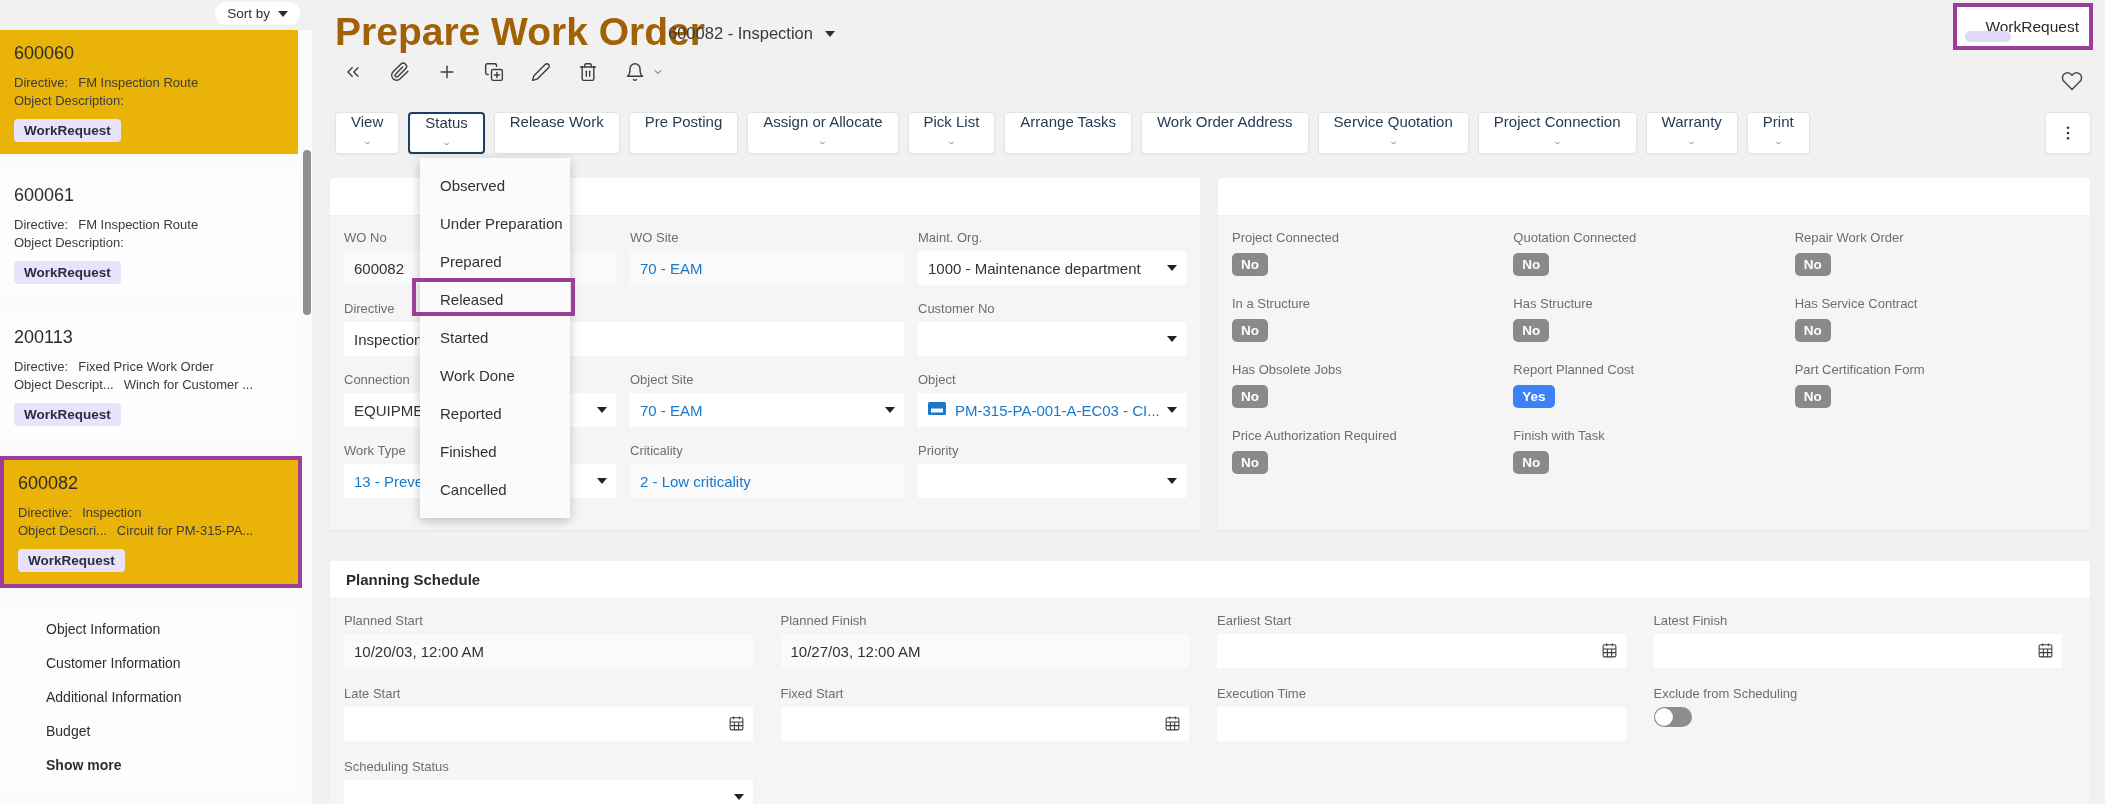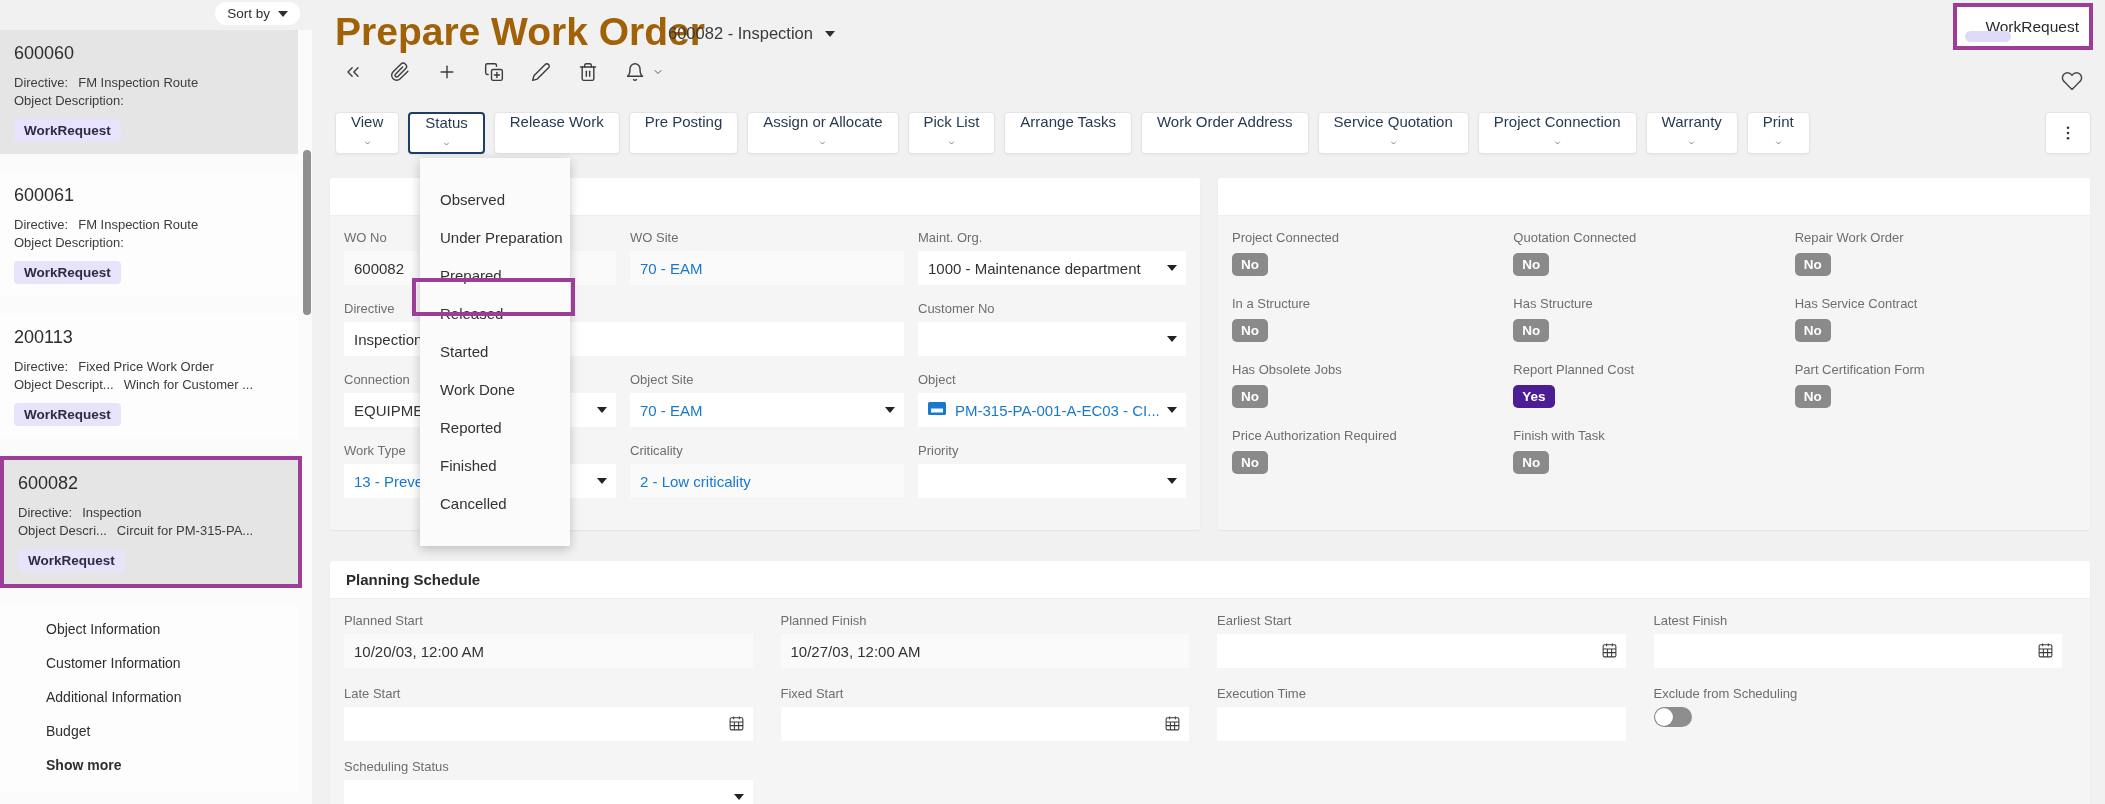--- a/index.html
+++ b/index.html
@@ -10,21 +10,21 @@
     font-family:"Liberation Sans","DejaVu Sans",sans-serif;
     color:#333;
   }
   
   #sidebar { position:absolute; left:0; top:0; width:312px; height:804px; background:#fbfbfb; }
   .sort-row { position:relative; height:30px; background:#f2f1f2; }
   .sort-pill { position:absolute; right:12px; top:2px; background:#fff; border-radius:13px;
     padding:4px 12px; font-size:13.5px; color:#2f2f2f; display:flex; align-items:center; gap:8px;justify-content:center; }
   .tri-down { width:0; height:0; border-left:5px solid transparent; border-right:5px solid transparent; border-top:6px solid #2f2f2f; }
   .side-card { margin:0 14px 18px 0; padding:13px 14px 12px 14px; background:#fdfdfd; }
-  .side-card.selected { background:#e5e5e5; }
+  .side-card.selected { background:#eab308; }
   .side-card.annotated { border:4px solid #9c3e97; margin-right:10px; }
   .sc-id { font-size:18px; color:#2d2d2d; margin-bottom:10px; }
   .sc-row { font-size:13px; color:#3c3c3c; line-height:18px; display:flex; gap:10px; white-space:nowrap; overflow:hidden; }
   .chip { display:inline-block; margin-top:9px; background:#e8e3fa; color:#2c2c44; font-size:13.5px;
     font-weight:700; padding:4px 10px; border-radius:4px; }
   .side-links { background:#fdfdfd; margin-right:14px; padding:6px 0 10px 0; }
   .side-link { padding:9px 14px; font-size:14px; color:#2e2e2e; cursor:pointer;margin-left:32px; }
   .side-link.more { font-weight:700; }
   .sb-thumb { position:absolute; right:1px; top:150px; width:8px; height:165px; background:#909090; border-radius:4px; }
   
@@ -69,27 +69,27 @@
   .field.readonly { background:#fafafa; padding-right:10px; }
   .field .f-caret { position:absolute; right:9px; top:14px; width:0; height:0;
     border-left:5px solid transparent; border-right:5px solid transparent; border-top:6px solid #222; }
   .field .cal { position:absolute; right:8px; top:8px; }
   .field .cal svg { stroke:#3a3a3a; fill:none; stroke-width:1.5; }
   .link { color:#1879cc; }
   .obj-ico { display:inline-block; margin-right:9px; flex:0 0 auto; }
   
   .badge { display:inline-block; background:#8a8a8a; color:#fff; font-size:13.5px; font-weight:700;
     padding:4px 9px; border-radius:5px; margin-top:2px; }
-  .badge.yes { background:#4c1d95; }
+  .badge.yes { background:#3b82f6; }
   .toggle { position:relative; width:38px; height:20px; border-radius:10px; background:#8d8d8d; margin-top:5px; cursor:pointer; }
   .toggle::after { content:''; position:absolute; left:1px; top:1px; width:18px; height:18px; border-radius:50%;
     background:#fff; box-shadow:0 0 1px rgba(0,0,0,0.4); }
   
   .menu { position:absolute; left:420px; top:158px; width:150px; background:#fbfbfb; z-index:20;
-    padding:23px 0; box-shadow:0 3px 10px rgba(0,0,0,0.22); }
+    padding:9px 0; box-shadow:0 3px 10px rgba(0,0,0,0.22); }
   .menu-item { height:38px; line-height:38px; padding-left:20px; font-size:15px; color:#333; cursor:pointer; white-space:nowrap; }
   .annot-released { position:absolute; left:412px; top:278px; width:163px; height:38px;
     border:4px solid #9c3e97; z-index:30; pointer-events:none; }
 </style>
 </head>
 <body>
 
 <div id="sidebar">
   <div class="sort-row">
     <div class="sort-pill">

